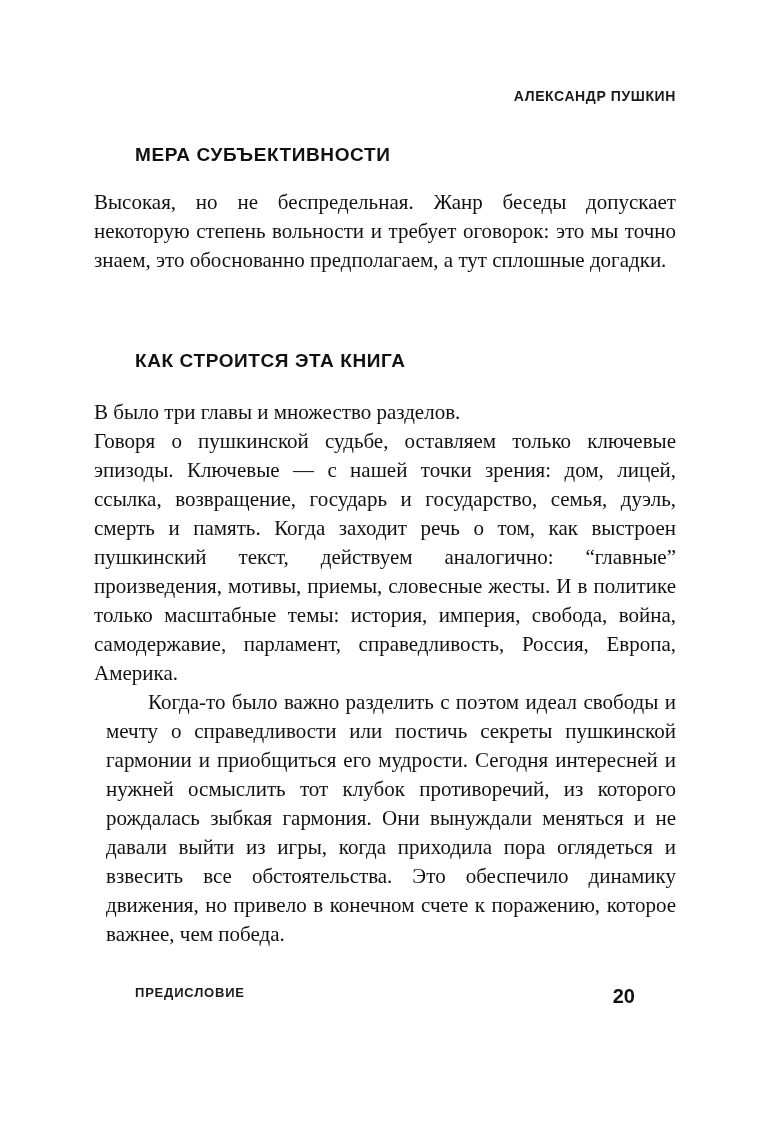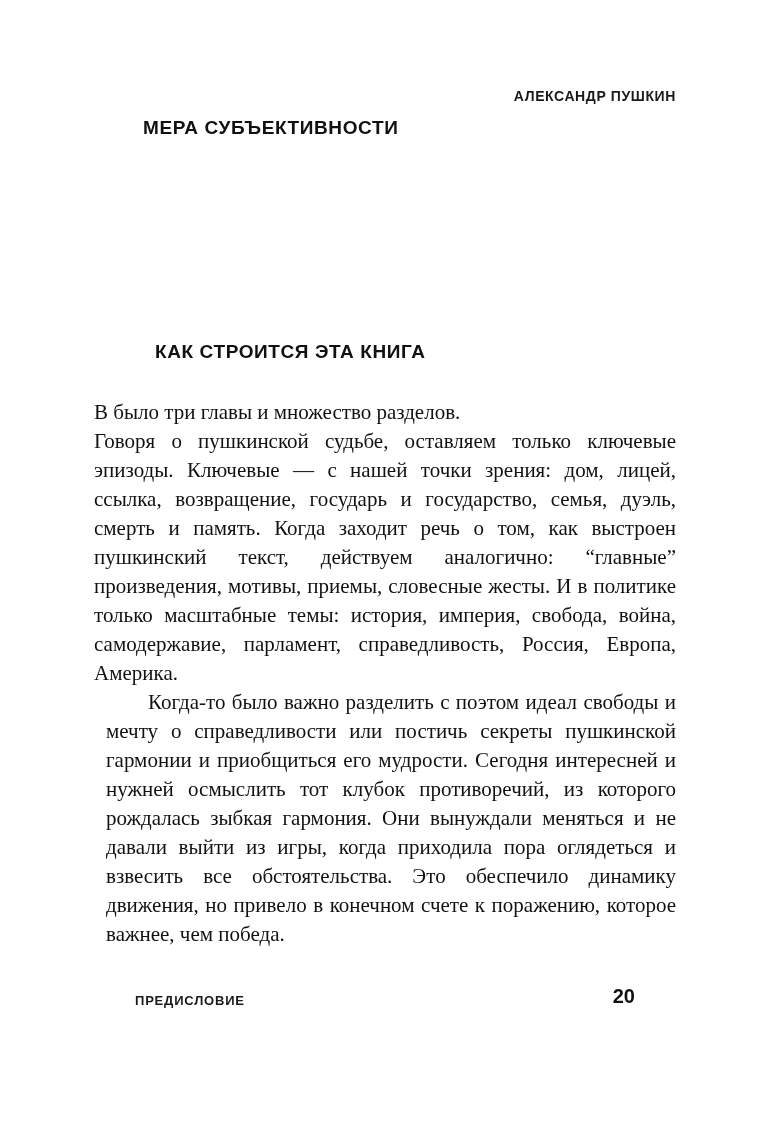--- a/index.html
+++ b/index.html
@@ -29,22 +29,22 @@
   .section-heading {
     position: absolute;
     left: 135px;
     margin: 0;
     font-family: "Liberation Sans", sans-serif;
     font-weight: 700;
     font-size: 19px;
     letter-spacing: 0.6px;
     color: #111111;
   }
-  #heading-1 { top: 117px; margin-left: 8px; }
-  #heading-2 { top: 341px; margin-left: 20px; }
+  #heading-1 { top: 144px; }
+  #heading-2 { top: 350px; }
   .body-block {
     position: absolute;
     left: 94px;
     width: 582px;
   }
   #para-block-1 { top: 188px; }
   #para-block-2 { top: 398px; }
   .body-block p {
     margin: 0;
     font-size: 21px;
@@ -59,21 +59,21 @@
     text-indent: 42px;
     margin-left: 12px;
   }
   .footer {
     position: absolute;
     left: 135px;
     right: 133px;
     top: 985px;
     display: flex;
     justify-content: space-between;
-    align-items: flex-end;
+    align-items: flex-start;
   }
   .footer-label {
     font-family: "Liberation Sans", sans-serif;
     font-weight: 700;
     font-size: 13px;
     letter-spacing: 0.8px;
     color: #1a1a1a;
   }
   .footer-pagenum {
     font-family: "Liberation Sans", sans-serif;
@@ -84,20 +84,23 @@
 </style>
 </head>
 <body>
 
 <div class="page">
 
   <div class="running-head">АЛЕКСАНДР ПУШКИН</div>
 
   <h2 class="section-heading" id="heading-1">МЕРА СУБЪЕКТИВНОСТИ</h2>
 
+  <div class="body-block" id="para-block-1">
+    <p>Высокая, но не беспредельная. Жанр беседы допускает некоторую степень вольности и требует оговорок: это мы точно знаем, это обоснованно предполагаем, а тут сплошные догадки.</p>
+  </div>
 
   <h2 class="section-heading" id="heading-2">КАК СТРОИТСЯ ЭТА КНИГА</h2>
 
   <div class="body-block" id="para-block-2">
     <p>В было три главы и множество разделов.</p>
     <p>Говоря о пушкинской судьбе, оставляем только ключевые эпизоды. Ключевые — с нашей точки зрения: дом, лицей, ссылка, возвращение, государь и государство, семья, дуэль, смерть и память. Когда заходит речь о том, как выстроен пушкинский текст, действуем аналогично: “главные” произведения, мотивы, приемы, словесные жесты. И в политике только масштабные темы: история, империя, свобода, война, самодержавие, парламент, справедливость, Россия, Европа, Америка.</p>
     <p class="indent">Когда-то было важно разделить с поэтом идеал свободы и мечту о справедливости или постичь секреты пушкинской гармонии и приобщиться его мудрости. Сегодня интересней и нужней осмыслить тот клубок противоречий, из которого рождалась зыбкая гармония. Они вынуждали меняться и не давали выйти из игры, когда приходила пора оглядеться и взвесить все обстоятельства. Это обеспечило динамику движения, но привело в конечном счете к поражению, которое важнее, чем победа.</p>
   </div>
 
   <div class="footer">

